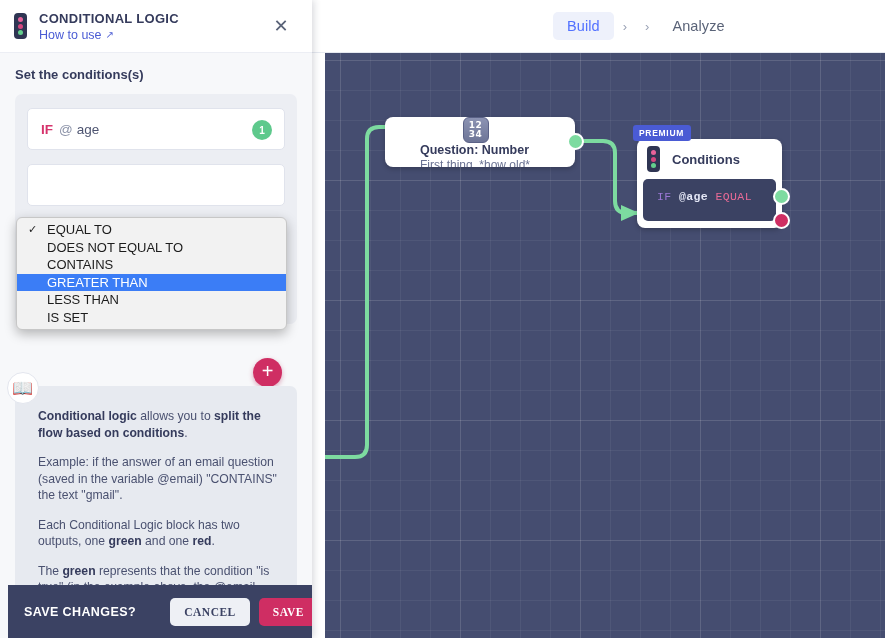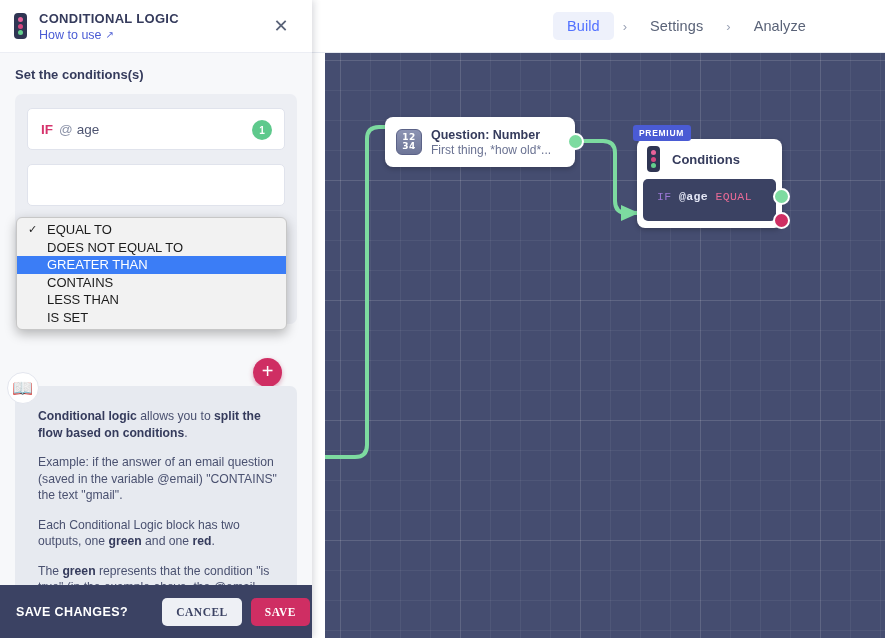--- a/index.html
+++ b/index.html
@@ -38,21 +38,21 @@
     background-position: 15px 7px, 15px 7px, 15px 7px, 15px 7px;
     overflow: hidden;
   }
   .edges { position: absolute; left: 0; top: 0; width: 560px; height: 585px; }
 
   
   .node-question {
     position: absolute; left: 60px; top: 64px; width: 190px; height: 50px;
     background: #fff; border-radius: 8px;
     box-shadow: 0 2px 5px rgba(0,0,0,.22);
-    display: flex; align-items: center; padding: 0 11px;
+    display: flex; align-items: center; padding: 0 11px; flex-direction: column;
   }
   .numpad-icon {
     width: 26px; height: 26px; border-radius: 6px;
     background: linear-gradient(#8c93b3, #6d7597);
     border: 1px solid #5b6287;
     display: flex; flex-direction: column; align-items: center; justify-content: center;
     flex: 0 0 auto; margin-right: 9px;
   }
   .numpad-icon span {
     font-family: "DejaVu Sans", sans-serif;
@@ -186,21 +186,21 @@
   .help-card {
     background: #e7eaf0; border-radius: 7px;
     padding: 22px 16px 16px 23px; color: #4a5170; font-size: 12.2px; line-height: 16.5px;
   }
   .help-card p { margin-bottom: 13px; }
   .help-card p:last-child { margin-bottom: 0; }
   .help-card b { color: #353b5c; font-weight: bold; }
 
   
   .savebar {
-    position: absolute; left: 0; bottom: 0; width: 326px; height: 53px;
+    position: absolute; left: 8px; bottom: 0; width: 326px; height: 53px;
     background: #3b4263; display: flex; align-items: center; padding: 0 16px;
     z-index: 30;
   }
   .save-label {
     color: #fff; font-size: 12.5px; font-weight: bold; letter-spacing: .4px; flex: 1;
   }
   .btn {
     font-size: 11.5px; font-weight: bold; letter-spacing: .5px;
     padding: 8px 14px; border-radius: 5px; border: none;
     font-family: Liberation Serif, serif;
@@ -210,21 +210,20 @@
 </style>
 </head>
 <body>
 
 <div id="root">
 
   <div class="topbar">
     <div class="nav">
       <div class="nav-item active">Build</div>
       <div class="nav-sep">›</div>
-      <div class="nav-item">Settings</div>
       <div class="nav-sep">›</div>
       <div class="nav-item">Analyze</div>
     </div>
   </div>
 
   <div class="canvas">
 
     <svg class="edges">
 
       <path d="M -10 404 L 30 404 Q 42 404 42 392 L 42 86 Q 42 74 54 74 L 118 74" fill="none" stroke="#7ddba0" stroke-width="4" stroke-linecap="round"></path>
@@ -305,25 +304,25 @@
       <div class="fab">+</div>
 
       <div class="popup">
         <div class="popup-item">
           <span class="chk">✓</span>
           <span>EQUAL TO</span>
         </div>
         <div class="popup-item">
           <span>DOES NOT EQUAL TO</span>
         </div>
+        <div class="popup-item">
+          <span>CONTAINS</span>
+        </div>
         <div class="popup-item selected">
           <span>GREATER THAN</span>
-        </div>
-        <div class="popup-item">
-          <span>CONTAINS</span>
         </div>
         <div class="popup-item">
           <span>LESS THAN</span>
         </div>
         <div class="popup-item">
           <span>IS SET</span>
         </div>
       </div>
 
       <div class="help-wrap">

